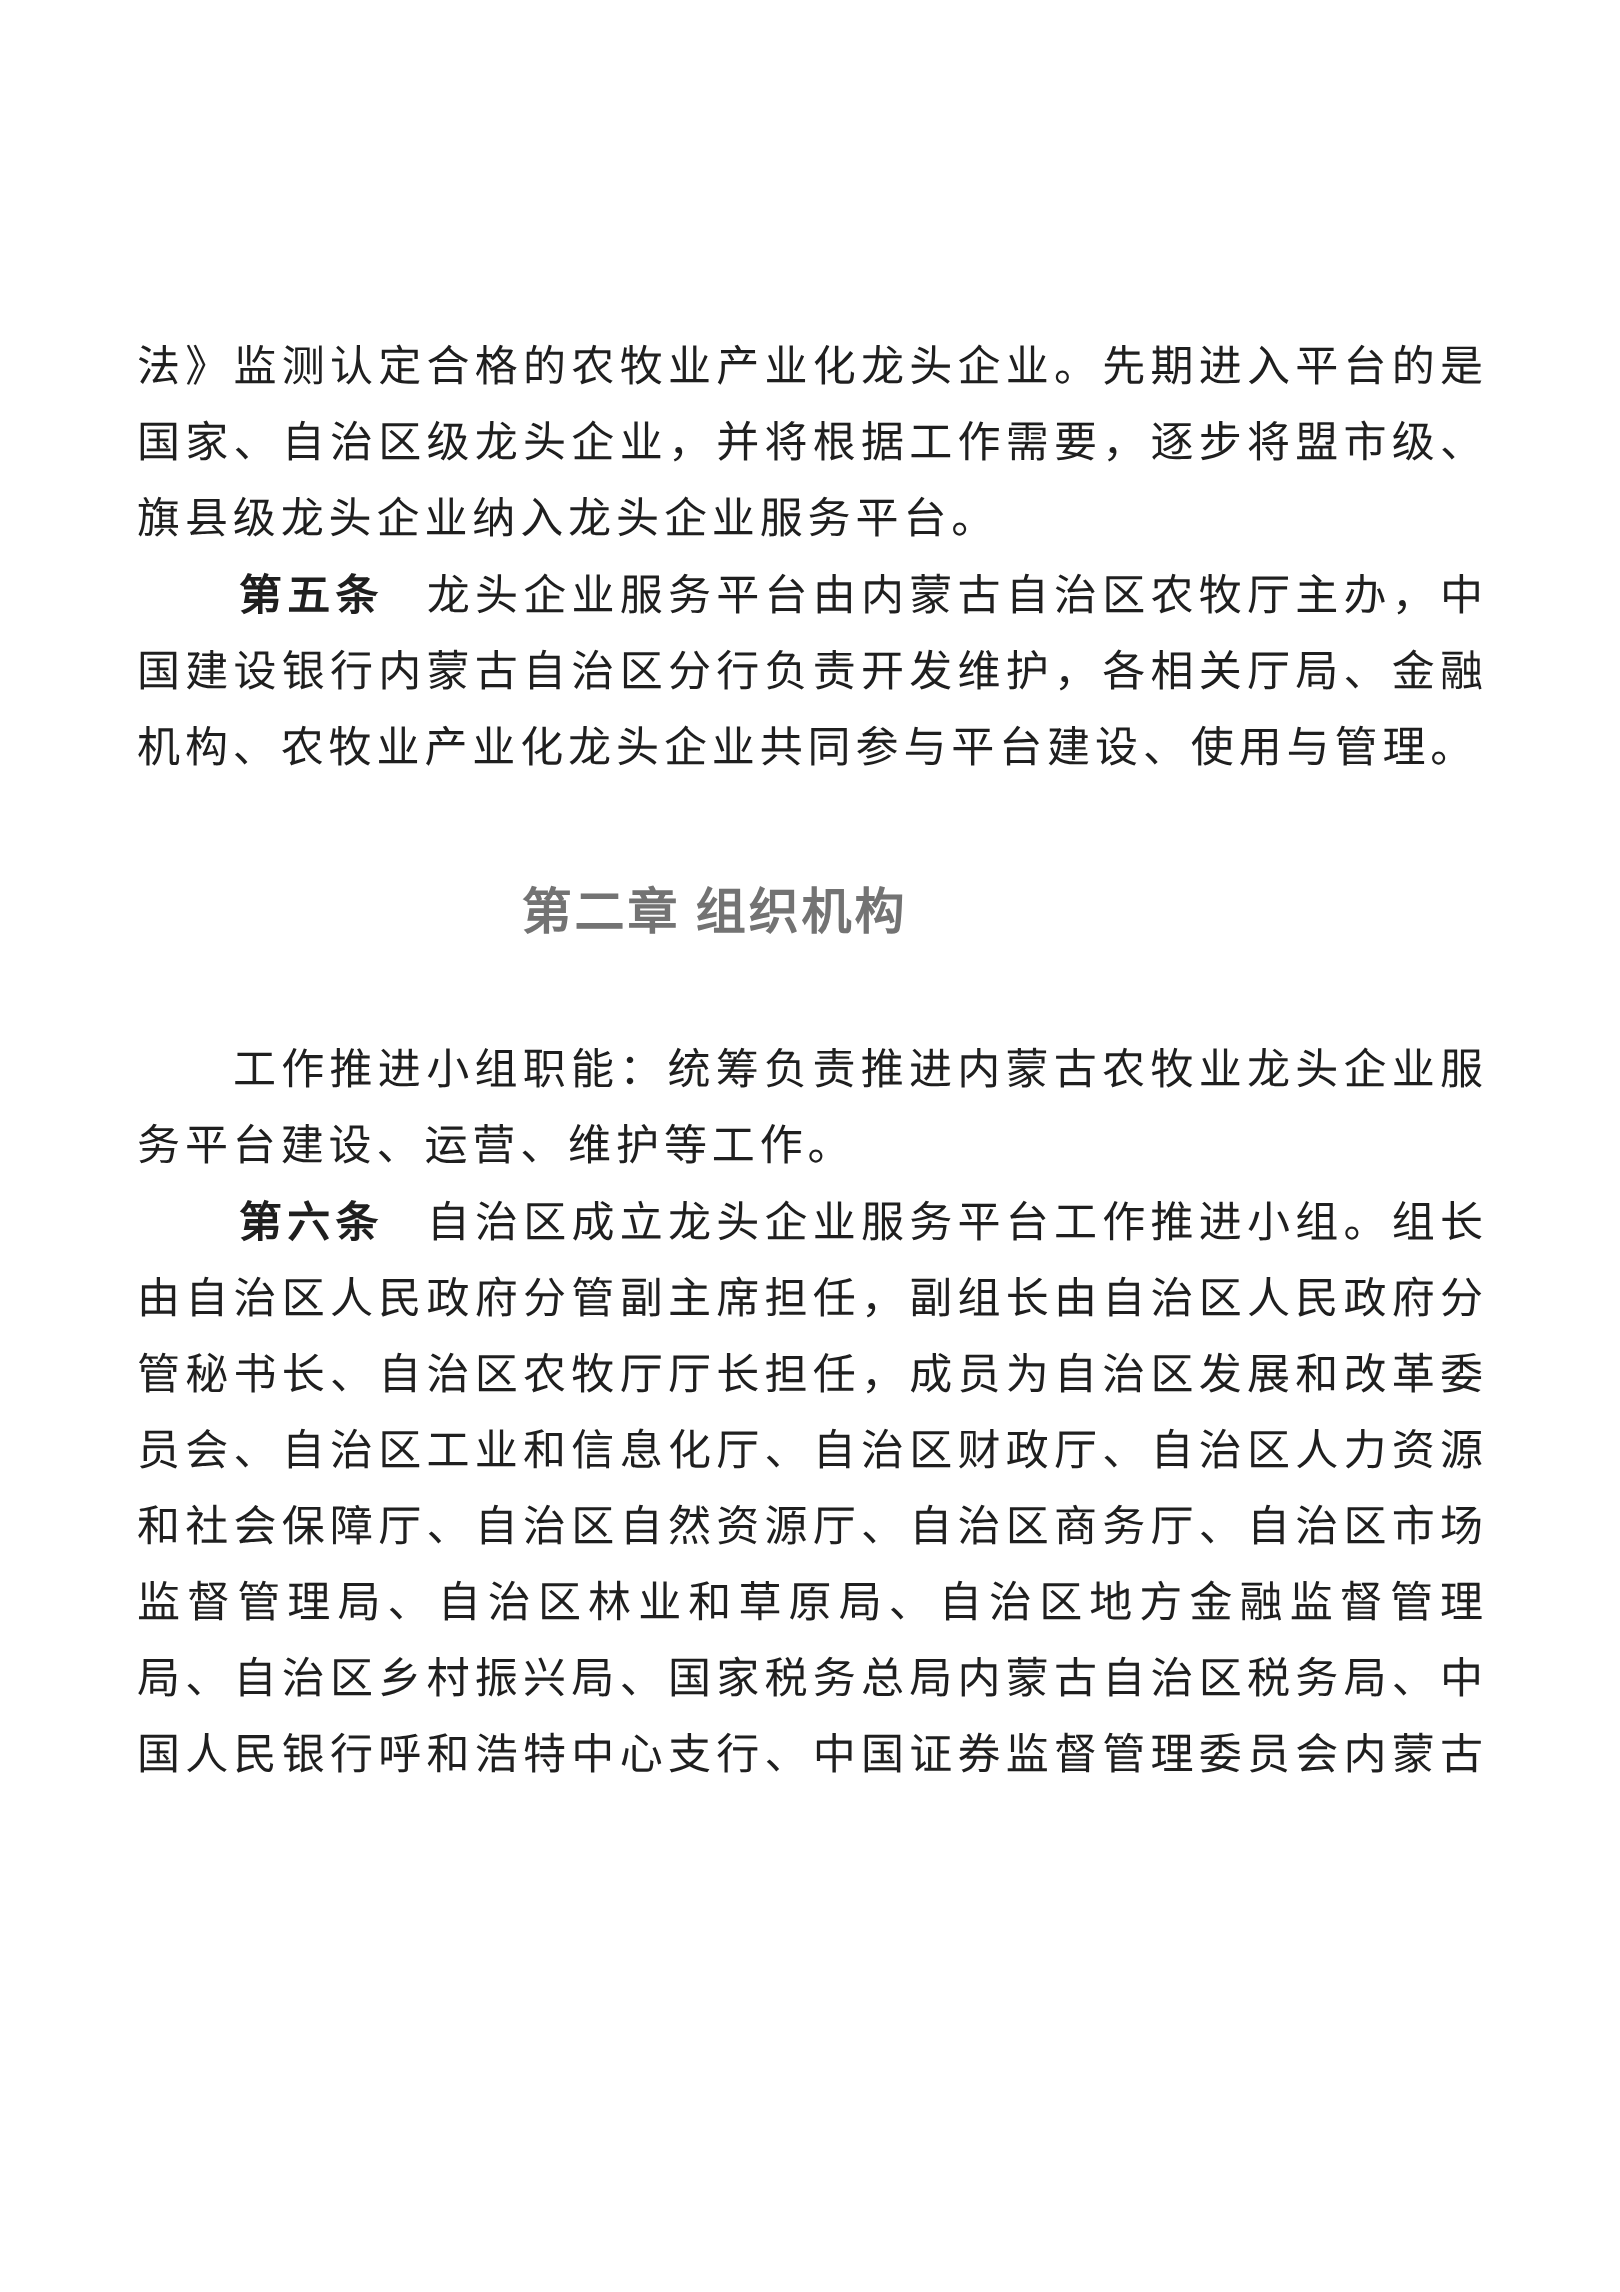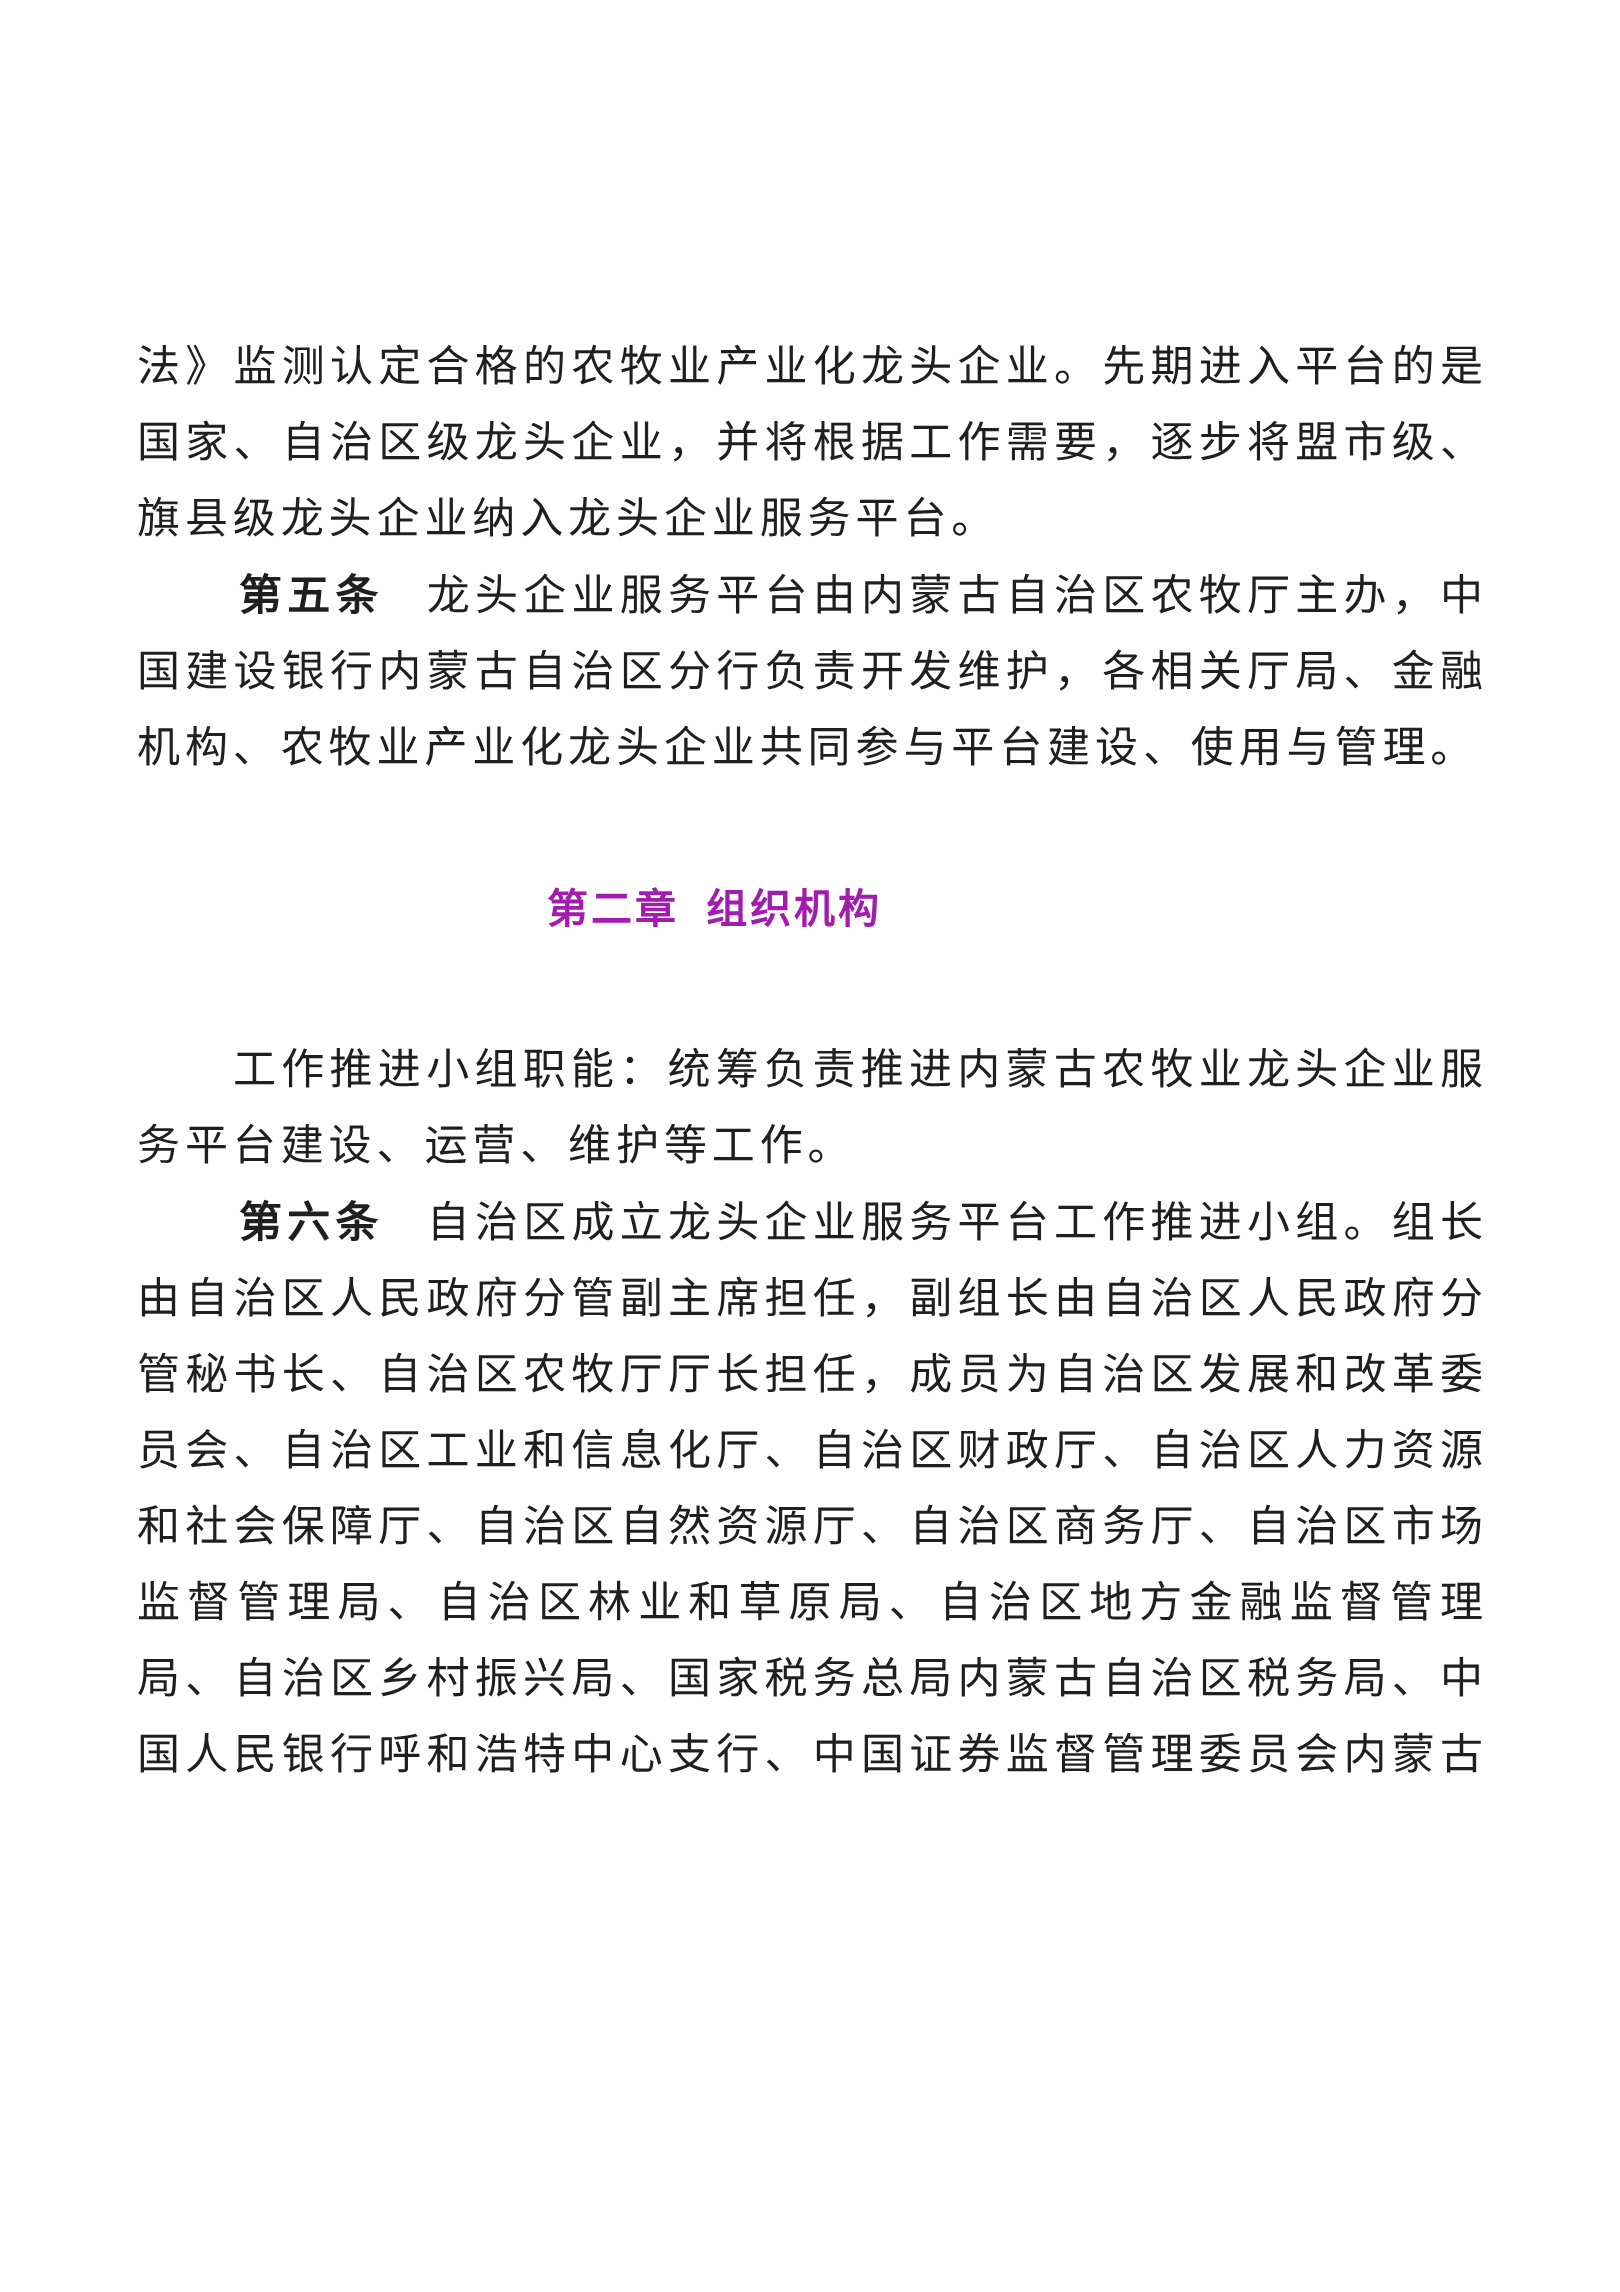--- a/index.html
+++ b/index.html
@@ -36,30 +36,30 @@
     text-indent: 0;
   }
   .article-label {
     font-family: "Liberation Sans", "DejaVu Sans", sans-serif;
     font-weight: 700;
     margin-right: 43px;
     margin-left: 6px;
   }
   .chapter {
     margin: 88px 0 82px 0;
-    font-family: Liberation Mono, monospace;
+    font-family: Liberation Serif, serif;
     font-weight: 700;
-    font-size: 41px;
+    font-size: 50px;
     line-height: 76px;
     letter-spacing: 2.9px;
     text-align: center;
     text-align-last: center;
     text-indent: 0;
     transform: translateX(-98px);
-    color: #a21caf;
+    color: #737373;
   }
   .page-number {
     position: absolute;
     left: 135px;
     top: 2080px;
     font-size: 29px;
     letter-spacing: 6.9px;
     color: #3a3a3a;
     font-family: "Liberation Serif", "DejaVu Serif", serif;
   }

